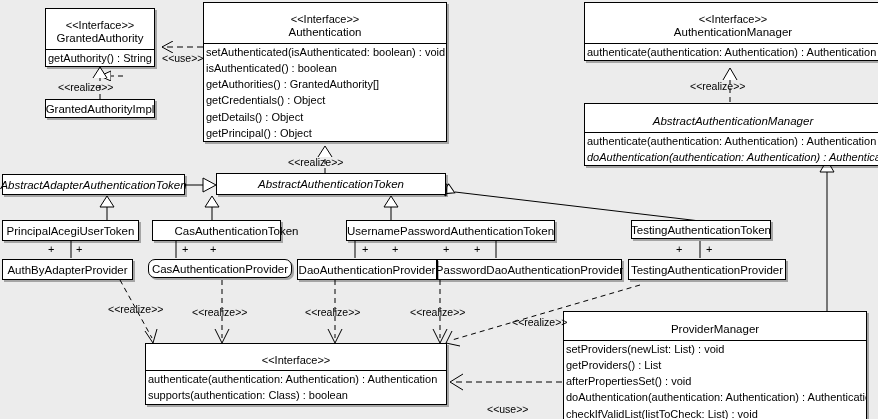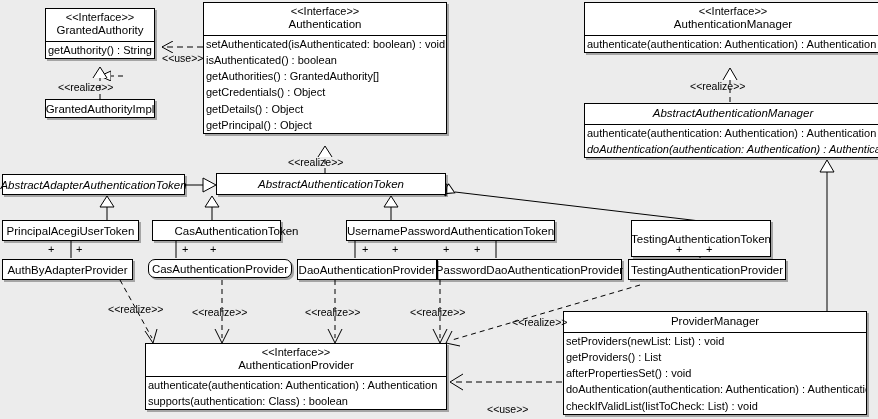--- a/index.html
+++ b/index.html
@@ -18,20 +18,21 @@
     background:#ffffff;
     border:1px solid #000;
     box-shadow:2px 2px 0 rgba(0,0,0,0.30);
     box-sizing:border-box;
     z-index:3;
   }
   .uml .hdr{
     padding:2px 3px 3px 3px;
     text-align:center;
     line-height:1.18;
+    margin-top:8px;
   }
   .uml .stereo{font-size:11px;color:#000;white-space:nowrap;}
   .uml .cname{font-size:11.5px;color:#000;white-space:nowrap;}
   .uml .cname.abstract{font-style:italic;}
   .uml .sep{border-top:1px solid #000;}
   .uml .ops{padding:0;}
   .uml .op{
     font-size:11px;
     color:#000;
     white-space:nowrap;
@@ -192,21 +193,21 @@
   </div>
 
   <div class="uml simple" style="left:152px;top:220px;width:129px;height:21px;padding-left:40px;">
     <div class="cname">CasAuthenticationToken</div>
   </div>
 
   <div class="uml simple" style="left:346px;top:220px;width:209px;height:21px;text-align:right;">
     <div class="cname">UsernamePasswordAuthenticationToken</div>
   </div>
 
-  <div class="uml simple" style="left:631px;top:220px;width:140px;height:37px;">
+  <div class="uml simple" style="left:631px;top:220px;width:140px;height:19px;">
     <div class="cname">TestingAuthenticationToken</div>
   </div>
 
   <div class="uml simple" style="left:2px;top:259px;width:131px;height:21px;">
     <div class="cname">AuthByAdapterProvider</div>
   </div>
 
   <div class="uml simple" style="left:148px;top:259px;width:144px;height:19px;border-radius:7px;">
     <div class="cname">CasAuthenticationProvider</div>
   </div>
@@ -219,21 +220,20 @@
     <div class="cname">DaoAuthenticationProvider</div>
   </div>
 
   <div class="uml simple" style="left:628px;top:259px;width:158px;height:21px;">
     <div class="cname">TestingAuthenticationProvider</div>
   </div>
 
   <div class="uml" style="left:145px;top:343px;width:302px;">
     <div class="hdr">
       <div class="stereo">&lt;&lt;Interface&gt;&gt;</div>
-      <div class="cname">AuthenticationProvider</div>
     </div>
     <div class="ops sep">
       <div class="op">authenticate(authentication: Authentication) : Authentication</div>
       <div class="op">supports(authentication: Class) : boolean</div>
     </div>
   </div>
 
   <div class="uml" style="left:563px;top:311px;width:304px;">
     <div class="hdr" style="padding-top:3px;">
       <div class="cname">ProviderManager</div>

